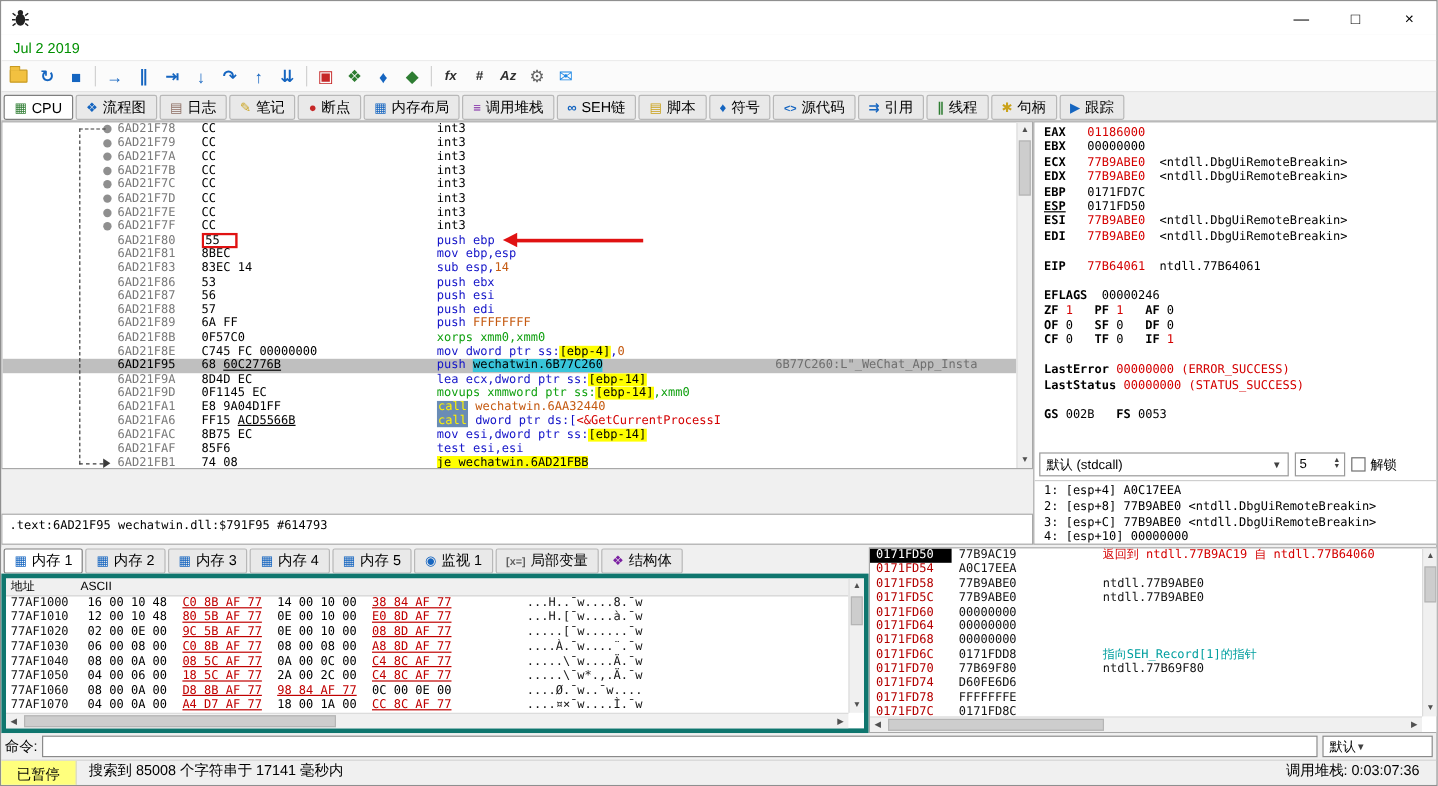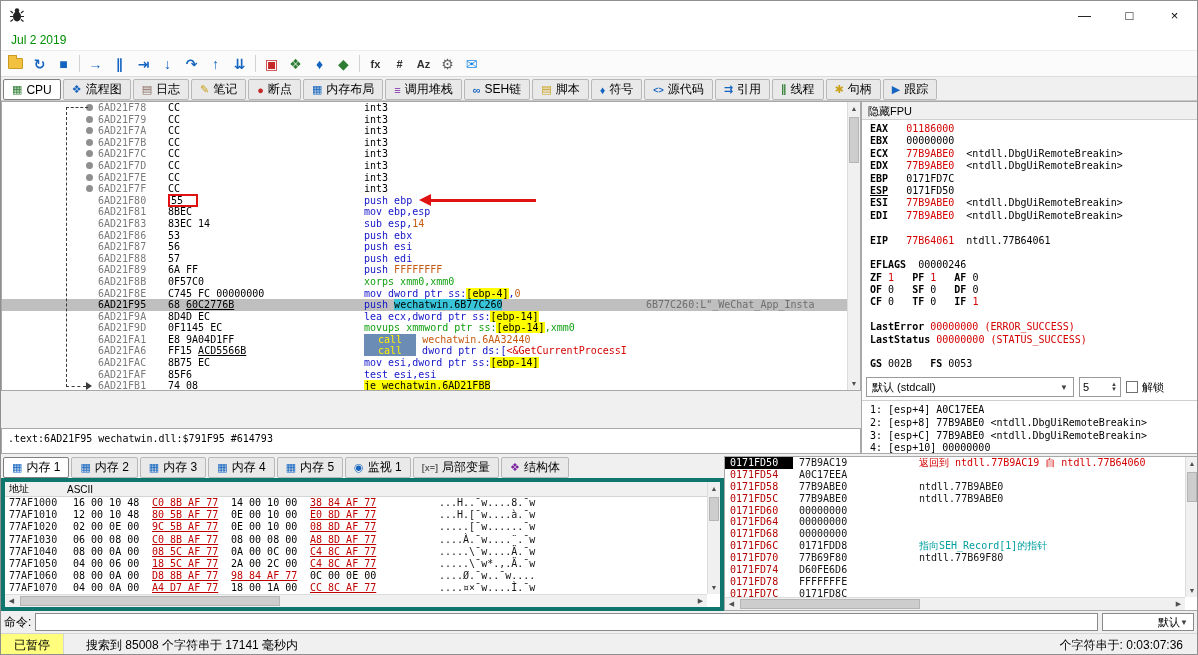--- a/index.html
+++ b/index.html
@@ -17,21 +17,21 @@
 
 
 .menubar{position:absolute;left:0;top:28px;width:100%;height:22px;background:#fff;display:flex;align-items:center;padding-left:2px;border-bottom:1px solid #ececec}
 .menu-items{display:flex}
 .menu-item{padding:2px 8px;white-space:nowrap}
 .build-date{color:#009000;margin-left:8px}
 
 
 .toolbar{position:absolute;left:0;top:50px;width:100%;height:26px;background:#fbfbfb;border-bottom:1px solid #dcdcdc;display:flex;align-items:center;padding-left:3px;gap:1px}
 .tb-icon{width:23px;height:22px;display:flex;align-items:center;justify-content:center;font-size:14px;font-weight:bold}
-.tb-text{font-size:11px;}
+.tb-text{font-size:11px;font-style:italic}
 .tb-sep{width:1px;height:17px;background:#d2d2d2;margin:0 3px}
 .folder-shape{width:15px;height:11px;background:#f2c140;border:1px solid #c89a20;border-radius:1px;position:relative}
 .folder-shape::before{content:'';position:absolute;left:-1px;top:-4px;width:7px;height:3px;background:#f2c140;border:1px solid #c89a20;border-bottom:none;border-radius:1px 1px 0 0}
 
 
 .tabbar{position:absolute;left:0;top:76px;width:100%;height:24px;background:#f0f0f0;display:flex;align-items:flex-end;padding-left:2px;gap:2px;border-bottom:1px solid #c8c8c8}
 .btabs{position:absolute;left:0;top:455px;width:723px;height:22px;background:#f0f0f0;display:flex;align-items:flex-end;padding-left:2px;gap:2px}
 .tab{display:flex;align-items:center;gap:4px;height:21px;padding:0 8px;background:#e9e9e9;border:1px solid #b8b8b8;border-radius:2px;font-size:12px;white-space:nowrap}
 .tab.active{background:#fff;border-color:#7f7f7f}
 .tab-icon{font-size:11px;font-weight:bold}
@@ -48,21 +48,21 @@
 .drow.sel .daddr{color:#000}
 .dbytes{width:196px;color:#000}
 .dinstr{width:282px;color:#000}
 .dcmt{flex:1;color:#6e6e6e}
 .bp-dot{position:absolute;left:84px;top:2px;width:7px;height:7px;border-radius:50%;background:#8f8f8f}
 .tk-m{color:#1414c8}
 .tk-m3{color:#000}
 .tk-n{color:#c55a11}
 .tk-g{color:#12a112}
 .tk-y{background:#ffff00;color:#000}
-.tk-ch{background:#6a8cb5;color:#fff100;padding:0 14px}
+.tk-ch{background:#6a8cb5;color:#fff100;padding:0 1px}
 .tk-o{color:#c55a11}
 .tk-r{color:#d40000}
 .tk-s{background:#38c5da;color:#000}
 .tk-j{background:#ffff00;color:#000}
 .tk-u{text-decoration:underline}
 .tk-bx{display:inline-block;border:2px solid #e01212;padding:0 13px 0 1px;line-height:9px}
 .jline{position:absolute;z-index:3}
 .jl-v{left:64px;top:5px;height:280px;border-left:1px dashed #3a3a3a}
 .jl-ht{left:64px;top:5px;width:22px;border-top:1px dashed #3a3a3a}
 .jl-hb{left:64px;top:284px;width:20px;border-top:1px dashed #3a3a3a}
@@ -124,26 +124,26 @@
 .st-addr{width:68px;padding-left:5px;color:#b40000}
 .st-addr.sel{background:#000;color:#fff}
 .st-val{width:72px;margin-left:6px;color:#151515}
 .st-cmt{margin-left:48px;color:#151515}
 .st-cmt.red{color:#d40000}
 .st-cmt.cyan{color:#009f9f}
 
 
 .cmdbar{position:absolute;left:0;top:610px;width:100%;height:22px;display:flex;align-items:center;padding:0 3px;gap:4px;background:#f0f0f0}
 .cmd-input{flex:1;height:18px;border:1px solid #8a8a8a;background:#fff;font-size:11px;padding:0 4px;font-family:"DejaVu Sans Mono",monospace}
-.cmd-dd{flex:none;width:92px;height:18px;border:1px solid #8a8a8a;background:#fff;display:flex;align-items:center;justify-content:flex-end;padding:0 5px;font-size:11px}
-
-
-.statusbar{position:absolute;left:0;top:632px;width:100%;height:23px;background:#f0f0f0;border-top:1px solid #d5d5d5;display:flex;align-items:center}
+.cmd-dd{flex:none;width:92px;height:18px;border:1px solid #8a8a8a;background:#fff;display:flex;align-items:center;justify-content:flex-start;padding:0 5px;font-size:11px}
+
+
+.statusbar{position:absolute;left:0;top:632px;width:100%;height:23px;background:#f0f0f0;border-top:1px solid #d5d5d5;display:flex;align-items:flex-start}
 .badge{background:#ffff7d;height:100%;display:flex;align-items:center;padding:0 13px;border-right:1px solid #d5d5d5}
-.status-msg{margin-left:22px}
+.status-msg{margin-left:10px}
 .status-time{margin-left:auto;margin-right:14px}
 </style>
 </head>
 <body>
 
 <div class="window">
 
   <div class="titlebar">
     <svg class="app-icon" width="16" height="16" viewBox="0 0 16 16">
       <ellipse cx="8" cy="9.5" rx="4" ry="5" fill="#222"></ellipse>
@@ -265,21 +265,20 @@
         </div>
       <div class="sb-btn">▼</div>
     </div>
   </div>
 
   <div class="info-box2 mono">
     <span>.text:6AD21F95 wechatwin.dll:$791F95 #614793</span>
   </div>
 
   <div class="registers">
-    <div class="reg-header">隐藏FPU</div>
     <div class="reg-lines"><div class="rline"><span class="tk-rn">EAX   </span><span class="tk-red">01186000</span></div><div class="rline"><span class="tk-rn">EBX   </span><span>00000000</span></div><div class="rline"><span class="tk-rn">ECX   </span><span class="tk-red">77B9ABE0</span><span>  &lt;ntdll.DbgUiRemoteBreakin&gt;</span></div><div class="rline"><span class="tk-rn">EDX   </span><span class="tk-red">77B9ABE0</span><span>  &lt;ntdll.DbgUiRemoteBreakin&gt;</span></div><div class="rline"><span class="tk-rn">EBP   </span><span>0171FD7C</span></div><div class="rline"><span class="tk-rnu">ESP</span><span>   </span><span>0171FD50</span></div><div class="rline"><span class="tk-rn">ESI   </span><span class="tk-red">77B9ABE0</span><span>  &lt;ntdll.DbgUiRemoteBreakin&gt;</span></div><div class="rline"><span class="tk-rn">EDI   </span><span class="tk-red">77B9ABE0</span><span>  &lt;ntdll.DbgUiRemoteBreakin&gt;</span></div><div class="rline"></div><div class="rline"><span class="tk-rn">EIP   </span><span class="tk-red">77B64061</span><span>  ntdll.77B64061</span></div><div class="rline"></div><div class="rline"><span class="tk-rn">EFLAGS  </span><span>00000246</span></div><div class="rline"><span class="tk-rn">ZF </span><span class="tk-red">1</span><span>   </span><span class="tk-rn">PF </span><span class="tk-red">1</span><span>   </span><span class="tk-rn">AF </span><span>0</span></div><div class="rline"><span class="tk-rn">OF </span><span>0</span><span>   </span><span class="tk-rn">SF </span><span>0</span><span>   </span><span class="tk-rn">DF </span><span>0</span></div><div class="rline"><span class="tk-rn">CF </span><span>0</span><span>   </span><span class="tk-rn">TF </span><span>0</span><span>   </span><span class="tk-rn">IF </span><span class="tk-red">1</span></div><div class="rline"></div><div class="rline"><span class="tk-rn">LastError </span><span class="tk-red">00000000 (ERROR_SUCCESS)</span></div><div class="rline"><span class="tk-rn">LastStatus </span><span class="tk-red">00000000 (STATUS_SUCCESS)</span></div><div class="rline"></div><div class="rline"><span class="tk-rn">GS </span><span>002B</span><span>   </span><span class="tk-rn">FS </span><span>0053</span></div></div>
     <div class="reg-conv">
       <div class="conv-select">
         <span>默认 (stdcall)</span>
         <span class="dd-arrow">▼</span>
       </div>
       <div class="conv-spin">
         <span>5</span>
         <span class="spin-arrows">
             <i>▲</i>
@@ -374,16 +373,16 @@
     <input class="cmd-input" value="" style="">
     <div class="cmd-dd">
       <span>默认</span>
       <span class="dd-arrow">▼</span>
     </div>
   </div>
 
   <div class="statusbar">
     <span class="badge">已暂停</span>
     <span class="status-msg">搜索到 85008 个字符串于 17141 毫秒内</span>
-    <span class="status-time">个字符串于: 0:03:07:36</span>
+    <span class="status-time">调用堆栈: 0:03:07:36</span>
   </div>
 
 </div>
 
 </body></html>

